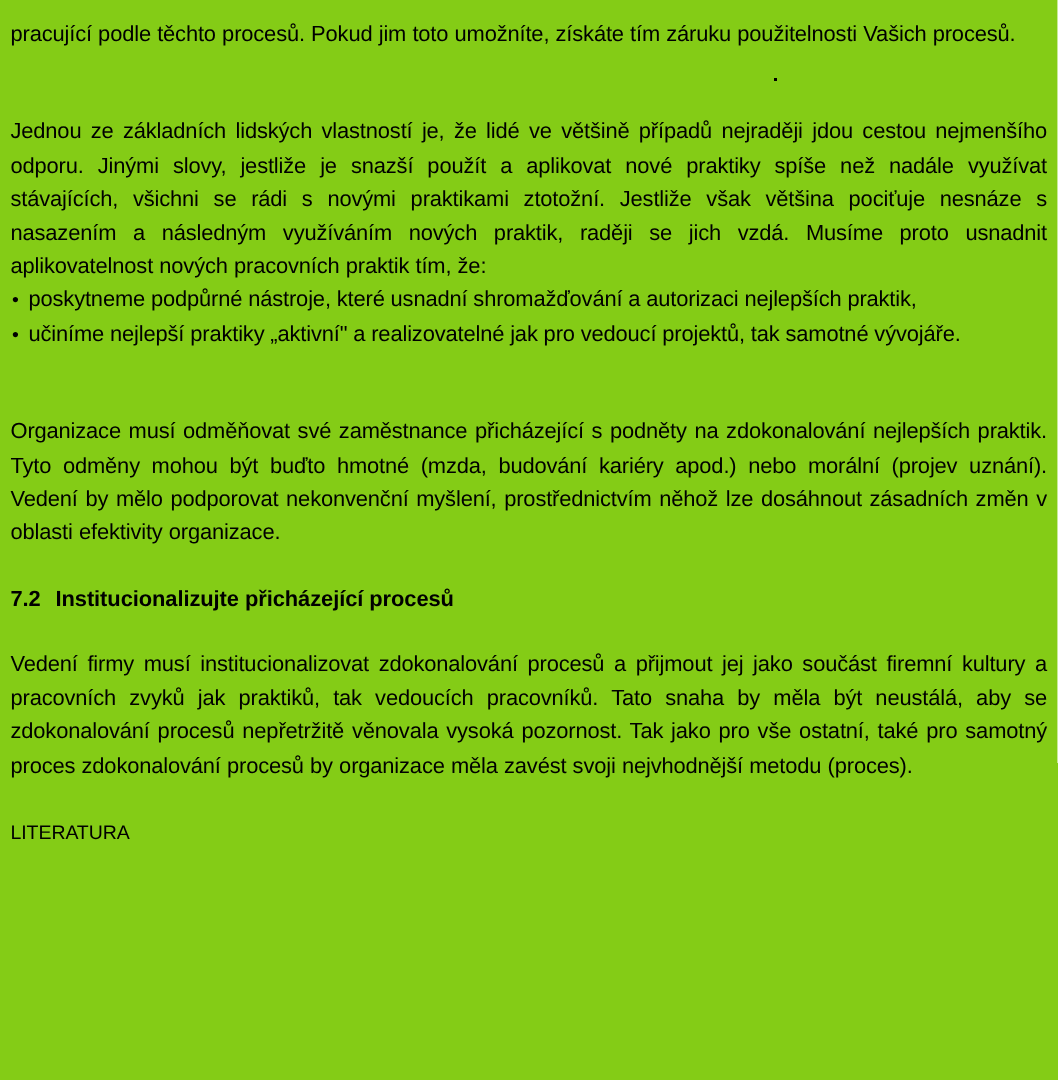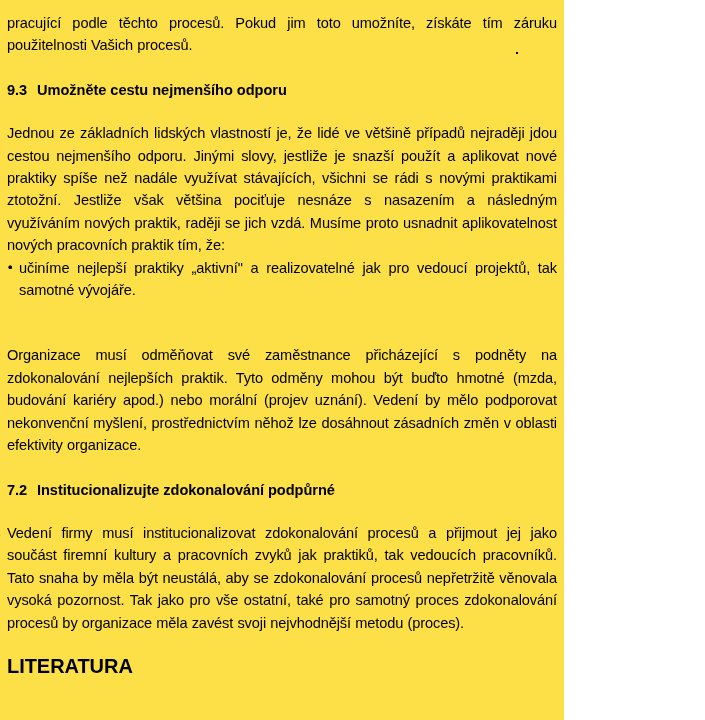--- a/index.html
+++ b/index.html
@@ -9,24 +9,24 @@
     background: #ffffff;
   }
 
   body {
     font-family: "Liberation Sans", sans-serif;
     color: #000000;
   }
 
   #page {
     position: relative;
-    width: 564px;
+    width: 705px;
     height: 720px;
     overflow: hidden;
-    background: #fde047;
+    background: #84cc16;
     box-sizing: border-box;
     padding: 0 7px 0 7px;
   }
 
   .para {
     font-size: 14.6px;
     line-height: 22.4px;
     text-align: justify;
     text-justify: inter-word;
     margin: 0;
@@ -69,23 +69,23 @@
 
   ul.bullets li .bullet-dot {
     position: absolute;
     left: 1px;
     top: 0;
     line-height: 22.4px;
     font-size: 13px;
   }
 
   .lit-title {
-    font-size: 20px;
+    font-size: 13px;
     line-height: 21px;
-    font-weight: bold;
+    font-weight: normal;
     margin: 0;
     letter-spacing: -0.05px;
   }
 
   .lit-entry {
     font-size: 14.6px;
     line-height: 21px;
     margin: 0;
     text-indent: 0;
     padding-left: 22px;
@@ -110,49 +110,47 @@
 <body>
 
 <div id="page">
 
   <div class="spacer-sm"></div>
 
   <p class="para">pracující podle těchto procesů.  Pokud jim toto umožníte, získáte tím záruku použitelnosti Vašich procesů.</p>
 
   <div class="spacer-lg"></div>
 
-  <h2 class="heading">
-    <span class="num">9.3</span><span>Umožněte cestu nejmenšího odporu</span>
-  </h2>
 
   <div class="spacer-md"></div>
 
   <p class="para">Jednou ze základních lidských vlastností je, že lidé ve většině případů nejraději jdou cestou nejmenšího odporu.   Jinými slovy, jestliže je snazší použít a aplikovat nové praktiky spíše než nadále využívat stávajících, všichni se rádi s novými praktikami ztotožní. Jestliže však většina pociťuje nesnáze s nasazením a následným využíváním nových praktik, raději se jich vzdá. Musíme proto usnadnit aplikovatelnost nových pracovních praktik tím, že:</p>
 
   <ul class="bullets">
     <li>
       <span class="bullet-dot">•</span>
+      <span>poskytneme podpůrné nástroje, které usnadní shromažďování a autorizaci nejlepších praktik,</span>
     </li>
     <li>
       <span class="bullet-dot">•</span>
       <span>učiníme nejlepší praktiky „aktivní" a realizovatelné jak pro vedoucí projektů, tak samotné vývojáře.</span>
     </li>
   </ul>
 
   <div class="spacer-lg"></div>
 
 
   <div class="spacer-md"></div>
 
   <p class="para">Organizace musí odměňovat své zaměstnance přicházející s podněty na zdokonalování nejlepších praktik. Tyto odměny mohou být buďto hmotné (mzda, budování kariéry apod.) nebo morální (projev uznání). Vedení by mělo podporovat nekonvenční myšlení, prostřednictvím něhož lze dosáhnout zásadních změn v oblasti efektivity organizace.</p>
 
   <div class="spacer-lg"></div>
 
   <h2 class="heading">
-    <span class="num">7.2</span><span>Institucionalizujte zdokonalování podpůrné</span>
+    <span class="num">7.2</span><span>Institucionalizujte přicházející procesů</span>
   </h2>
 
   <div class="spacer-md"></div>
 
   <p class="para">Vedení firmy musí institucionalizovat zdokonalování procesů a přijmout jej jako součást firemní kultury a pracovních zvyků jak praktiků, tak vedoucích pracovníků. Tato snaha by měla být neustálá, aby se zdokonalování procesů nepřetržitě věnovala vysoká pozornost. Tak jako pro vše ostatní, také pro samotný proces zdokonalování procesů by organizace měla zavést svoji nejvhodnější metodu (proces).</p>
 
   <div class="spacer-lg"></div>
 
   <h2 class="lit-title">LITERATURA</h2>
 

